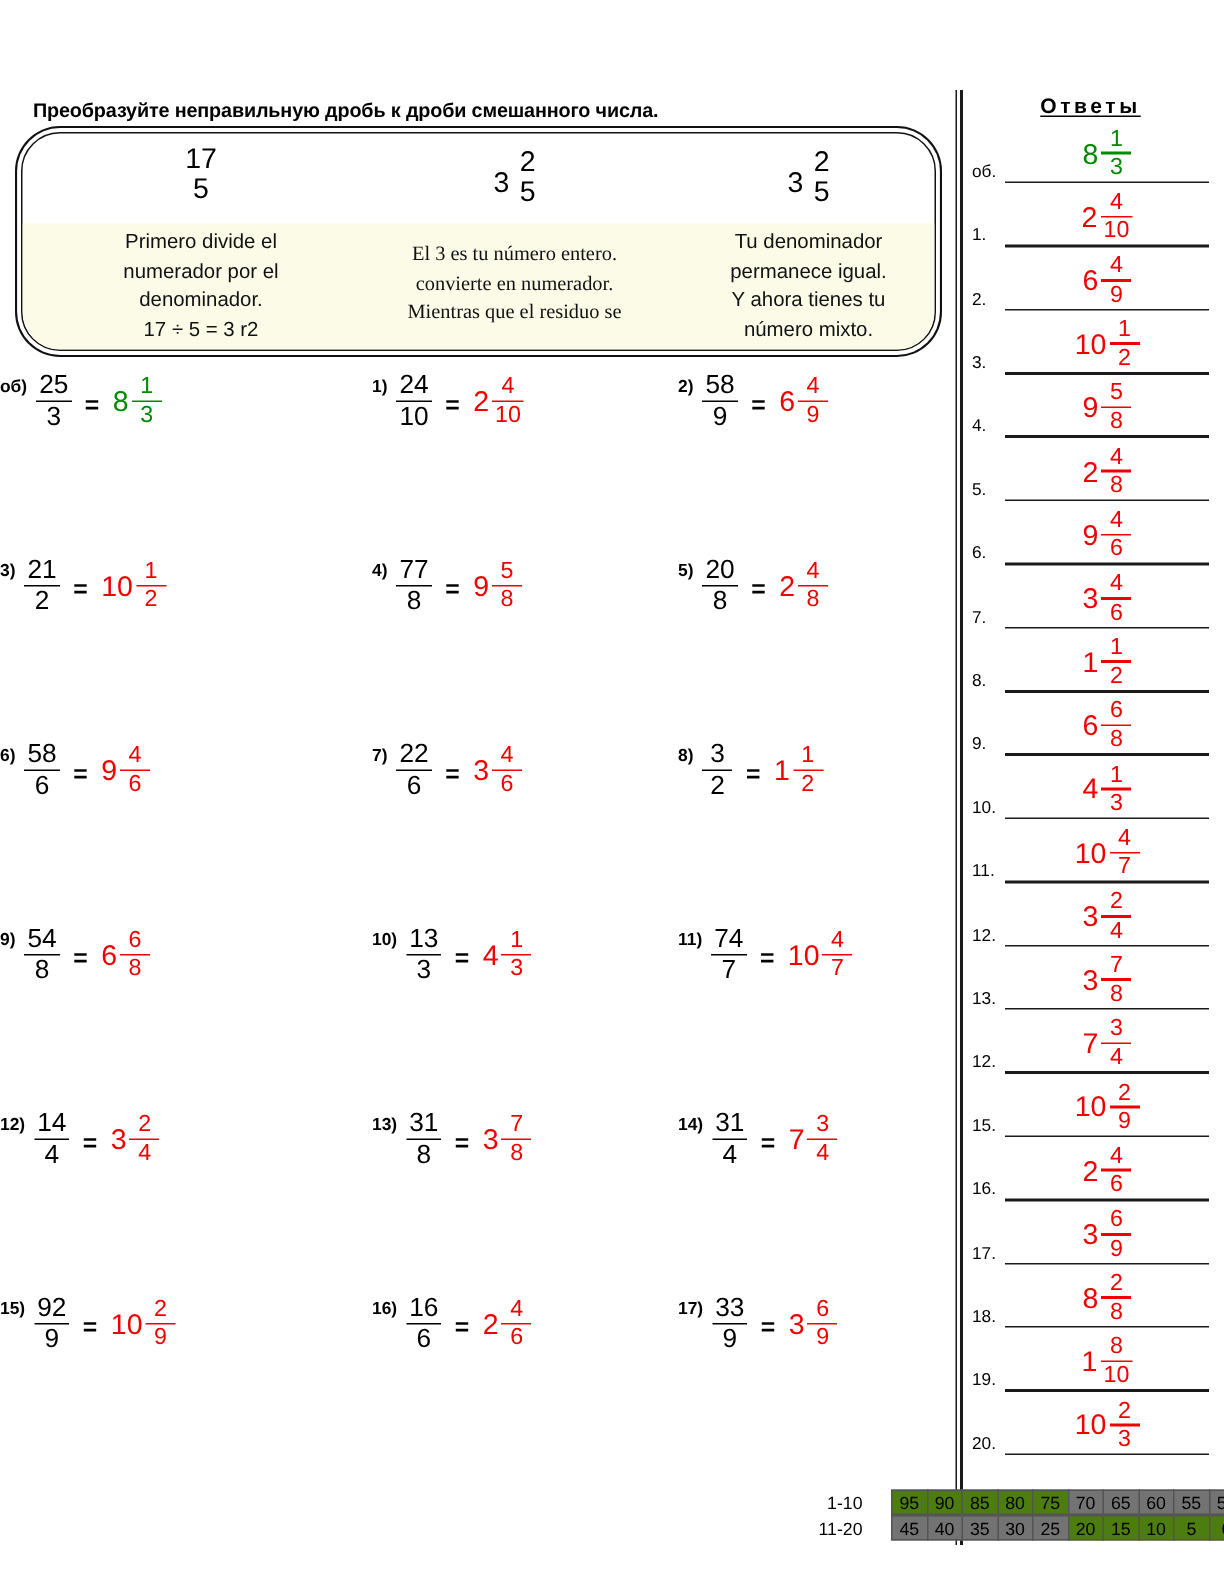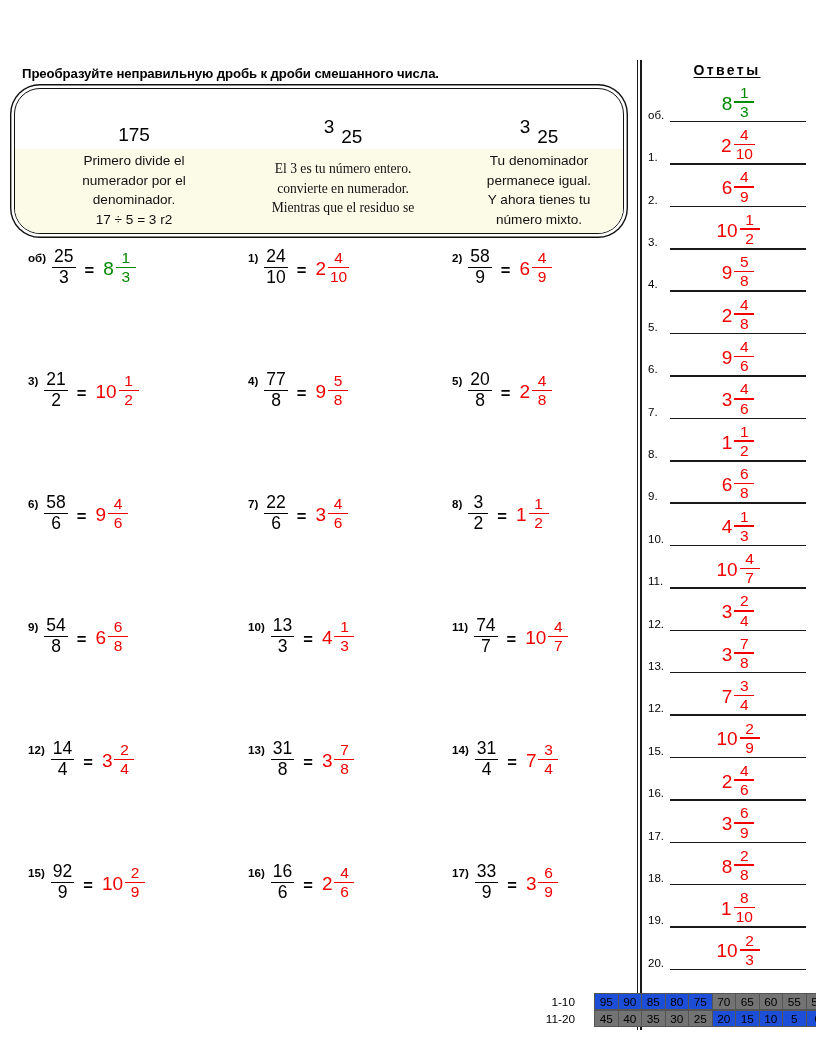--- a/index.html
+++ b/index.html
@@ -72,43 +72,42 @@
   }
   .ex-mixed {
     display: inline-flex;
     align-items: center;
     justify-content: center;
     gap: 7px;
     font-size: 19px;
   }
   .ex-stack {
     display: inline-flex;
-    flex-direction: row;
+    flex-direction: column;
     line-height: 1.05;
-    margin-top: 28px;
   }
 
   
   #problems {
     position: absolute;
     left: 0;
     top: 248px;
     width: 632px;
   }
   .prob-row {
     display: flex;
     height: 123px;
   }
   .prob {
     position: relative;
     display: flex;
     align-items: flex-start;
     box-sizing: border-box;
   }
-  .prob.c0 { width: 232px; padding-left: 28px; }
+  .prob.c0 { width: 232px; padding-left: 0; }
   .prob.c1 { width: 210px; padding-left: 16px; }
   .prob.c2 { width: 190px; padding-left: 10px; }
 
   .prob-num {
     font-size: 11.6px;
     font-weight: bold;
     line-height: 1;
     padding-top: 4px;
     margin-right: 6px;
     white-space: nowrap;
@@ -248,21 +247,21 @@
   .score-cells { display: flex; }
   .score-cell {
     width: 24.5px;
     height: 17px;
     line-height: 17px;
     text-align: center;
     border: 1px solid #555;
     margin-left: -1px;
     margin-top: -1px;
     box-sizing: border-box;
-    background: #1d4ed8;
+    background: #4d7c0f;
   }
   .score-cell.hl { background: #737373; }
 </style>
 </head>
 <body>
 
 <div id="page">
 
   <div id="worksheet-title">Преобразуйте неправильную дробь к дроби смешанного числа.</div>
 

